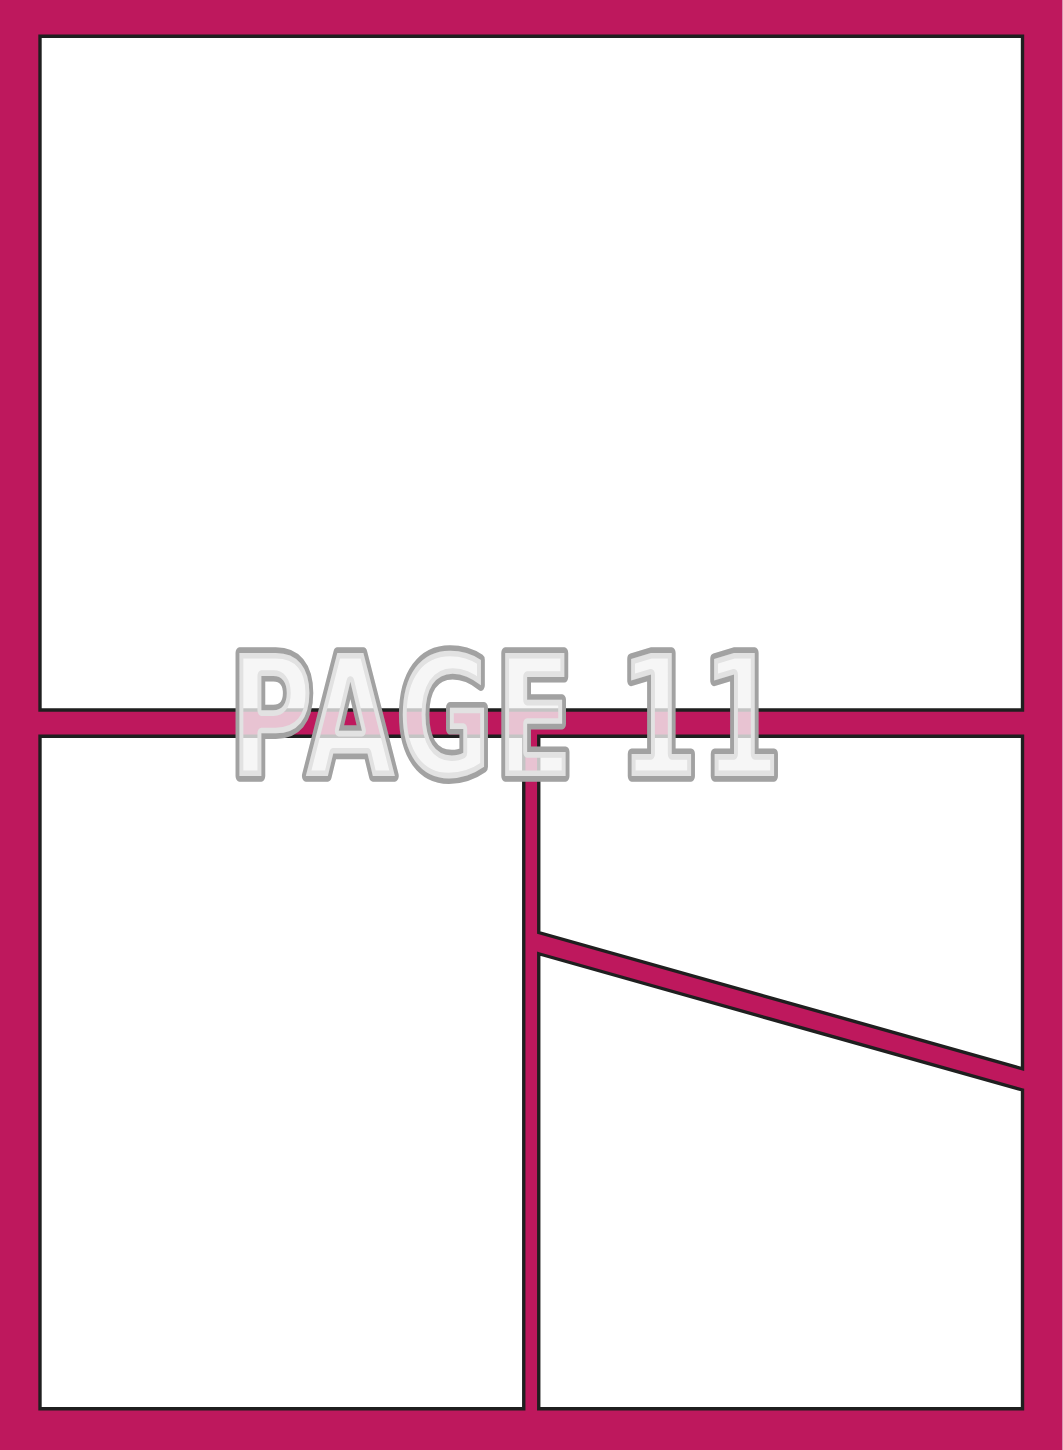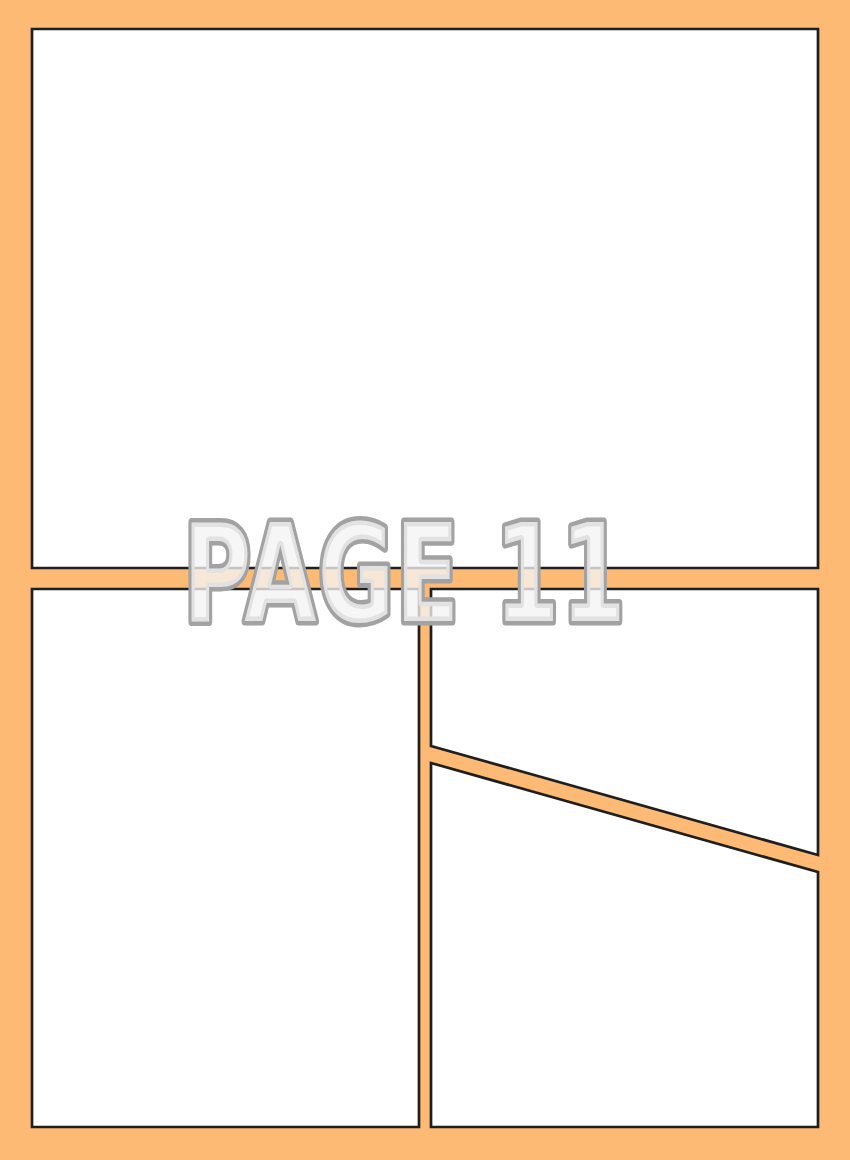--- a/index.html
+++ b/index.html
@@ -8,21 +8,21 @@
     width: 850px;
     height: 1160px;
     background: #f2f2f2;
     overflow: hidden;
     font-family: "DejaVu Sans", sans-serif;
   }
   .page-wrap {
     position: relative;
     width: 850px;
     height: 1160px;
-    background: #fdba74;
+    background: #be185d;
   }
   .page-svg {
     display: block;
     width: 850px;
     height: 1160px;
   }
   .panel {
     fill: #ffffff;
     stroke: #1f1f1f;
     stroke-width: 2.7;

